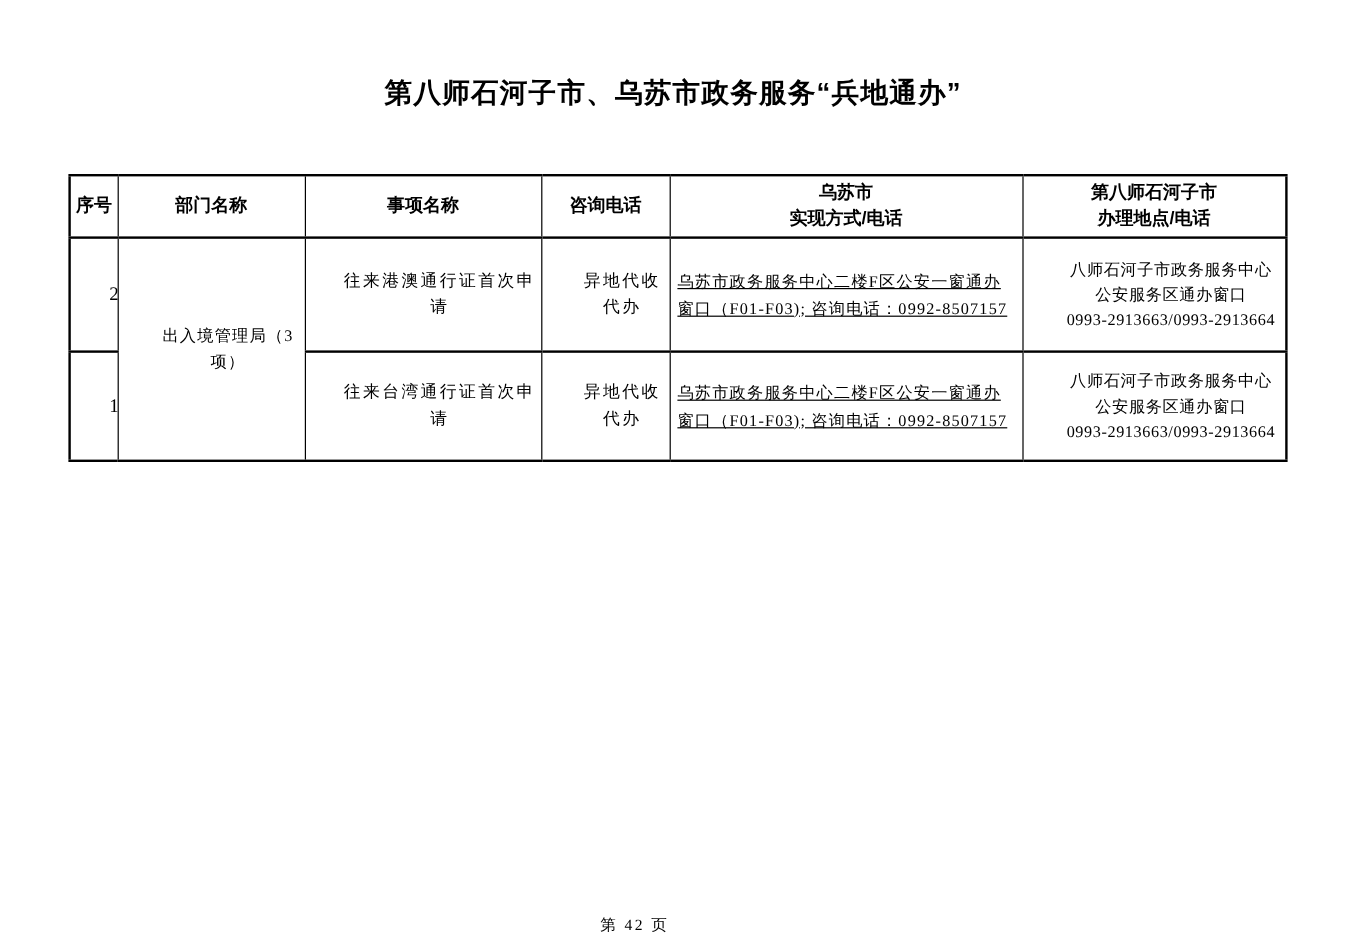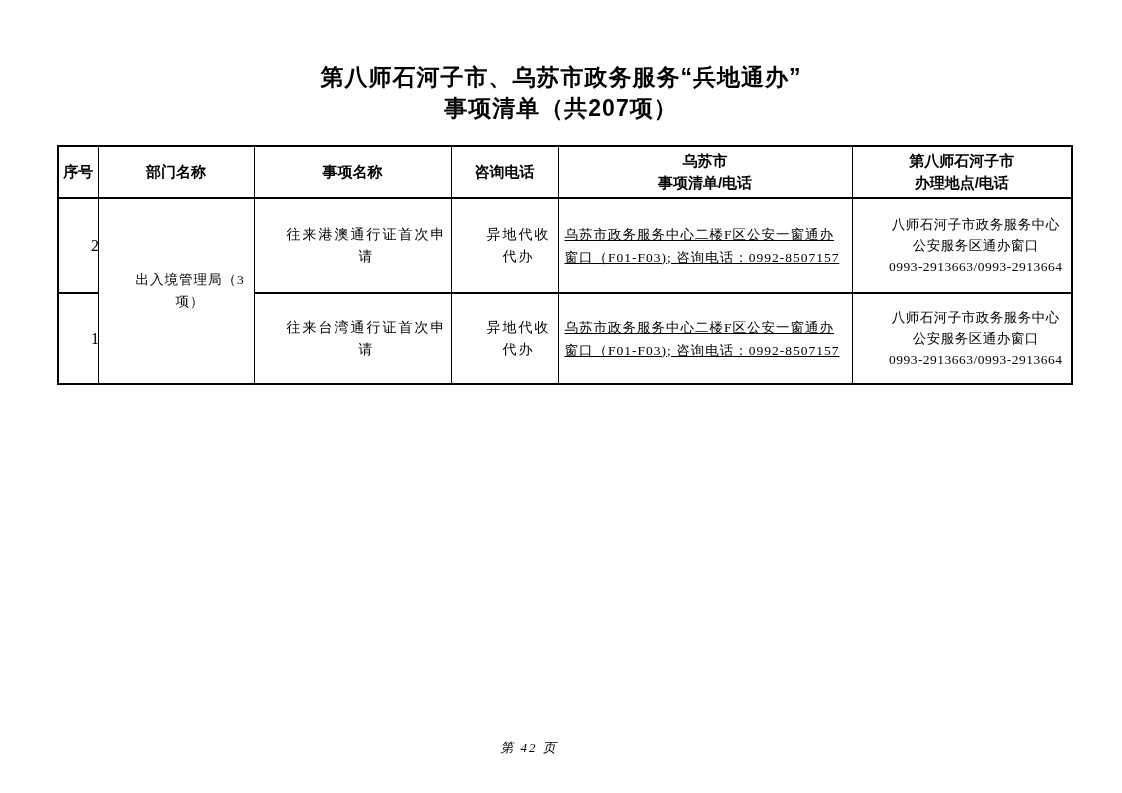--- a/index.html
+++ b/index.html
@@ -77,54 +77,52 @@
   }
   td.cell-shihezi {
     font-size: 13.5px;
     letter-spacing: 0.5px;
     line-height: 21px;
     white-space: pre-line;
   }
 
   .page-footer {
     position: absolute;
-    top: 739px;
+    top: 762px;
     left: 0;
     width: 1058px;
     text-align: center;
     font-size: 13px;
     letter-spacing: 2px;
-    font-style: italic;
   }
 </style>
 </head>
 <body>
 
 <div class="doc-title">
   <div>第八师石河子市、乌苏市政务服务“兵地通办”</div>
-  <div>事项清单（共207项）</div>
 </div>
 
 <table class="services-table">
   <colgroup>
     <col style="width:40px">
     <col style="width:156px">
     <col style="width:197px">
     <col style="width:107px">
     <col style="width:294px">
     <col style="width:220px">
   </colgroup>
   <tbody>
     <tr class="header-row">
       <th>序号</th>
       <th>部门名称</th>
       <th>事项名称</th>
       <th>咨询电话</th>
       <th>乌苏市
-事项清单/电话</th>
+实现方式/电话</th>
       <th>第八师石河子市
 办理地点/电话</th>
     </tr>
     <tr class="row-206">
       <td class="cell-index">206</td>
       <td class="cell-dept" rowspan="2">出入境管理局（3项）</td>
       <td class="cell-item">往来港澳通行证首次申请</td>
       <td class="cell-method">异地代收代办</td>
       <td class="cell-wusu">乌苏市政务服务中心二楼F区公安一窗通办
 窗口（F01-F03); 咨询电话：0992-8507157</td>

